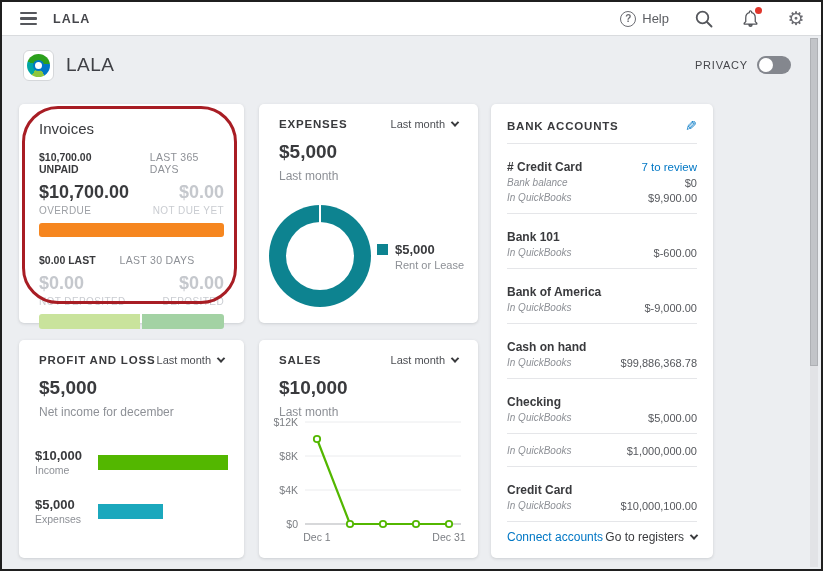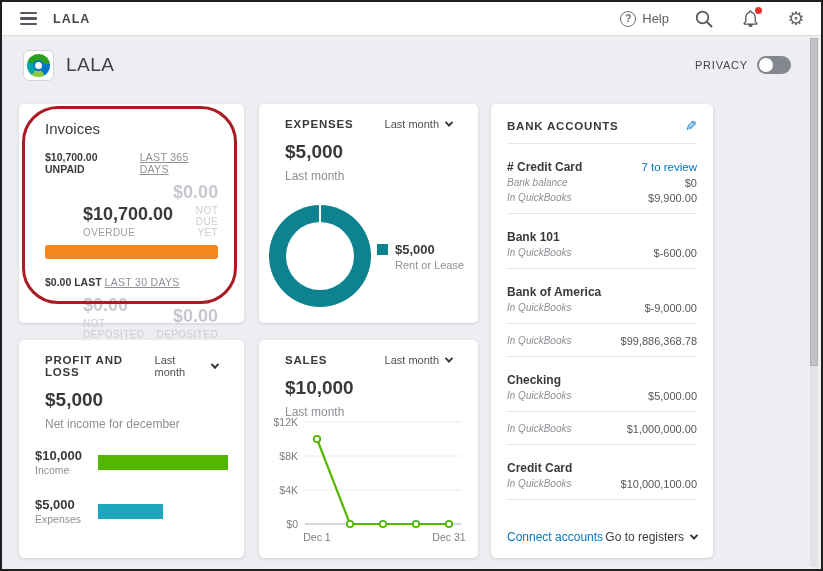--- a/index.html
+++ b/index.html
@@ -29,35 +29,35 @@
   .privacy-wrap{display:flex;align-items:center;gap:9px;}
   .privacy-label{font-size:11px;letter-spacing:0.8px;color:#45464b;}
   .toggle{position:relative;width:34px;height:18px;border-radius:9px;background:#84878e;cursor:pointer;}
   .toggle .knob{position:absolute;top:2px;left:2px;width:14px;height:14px;border-radius:50%;background:#fff;}
 
   
   .scrollbar{position:absolute;top:36px;right:3px;bottom:2px;width:8px;background:#e2e3e6;}
   .scroll-thumb{position:absolute;top:0;left:0;width:100%;height:62%;background:#c2c4c8;border:1px solid #aeb0b4;}
 
   
-  .card{position:absolute;background:#fff;border-radius:5px;box-shadow:0 1px 3px rgba(90,95,102,.22);padding:14px 26px;}
+  .card{position:absolute;background:#fff;border-radius:5px;box-shadow:0 1px 3px rgba(90,95,102,.22);padding:14px 20px;}
   .card-head{display:flex;align-items:center;justify-content:space-between;}
   .card-title{font-size:11.5px;font-weight:600;letter-spacing:0.8px;color:#393a3d;}
   .period{display:flex;align-items:center;font-size:11px;color:#4c4e53;cursor:pointer;}
   .chev{width:6px;height:6px;border-right:2px solid #393a3d;border-bottom:2px solid #393a3d;transform:rotate(45deg) translate(-1px,-1px);display:inline-block;margin-left:7px;}
   .big-amount{font-size:19px;font-weight:700;color:#393a3d;margin-top:11px;}
   .sub-label{font-size:12px;color:#8d9096;margin-top:6px;}
 
   
   #card-invoices{left:17px;top:102px;width:225px;height:219px;}
   .inv-title{font-size:15px;color:#393a3d;margin-top:2px;}
-  .inv-summary{display:flex;align-items:flex-start;gap:3px;margin-top:14px;}
+  .inv-summary{display:flex;align-items:flex-start;gap:24px;margin-top:14px;}
   .inv-summary .strong{font-size:10.5px;font-weight:700;color:#393a3d;}
-  .inv-summary .period-txt{font-size:10.5px;color:#8d9096;letter-spacing:0.3px;text-decoration:underline;}
-  .inv-amounts{display:flex;justify-content:space-between;align-items:flex-end;margin-top:8px;margin-left:38px;}
+  .inv-summary .period-txt{font-size:10.5px;color:#8d9096;letter-spacing:0.3px;}
+  .inv-amounts{display:flex;justify-content:space-between;align-items:flex-end;margin-top:8px;}
   .inv-amt{font-size:18px;font-weight:700;color:#393a3d;line-height:1.1;}
   .inv-amt.muted{color:#c5c8cd;}
   .inv-amt-label{font-size:10px;letter-spacing:0.4px;color:#9da0a5;margin-top:2px;}
   .inv-amt-label.muted{color:#c9ccd1;}
   .inv-col-right{text-align:right;}
   .inv-bar{height:14px;border-radius:3px;margin-top:7px;}
   .inv-dualbar{display:flex;gap:2px;margin-top:7px;height:15px;}
   .inv-dualbar .seg{height:100%;}
   .inv-dualbar .seg:first-child{border-radius:3px 0 0 3px;}
   .inv-dualbar .seg:last-child{border-radius:0 3px 3px 0;}
@@ -249,20 +249,23 @@
         <div class="bank-row">
           <div class="bank-row-top">
             <span class="bank-name">Bank of America</span>
           </div>
           <div class="bank-line">
             <span class="lab">In QuickBooks</span>
             <span class="val">$-9,000.00</span>
           </div>
         </div>
         <div class="bank-row">
+          <div class="bank-row-top">
+            <span class="bank-name">Cash on hand</span>
+          </div>
           <div class="bank-line">
             <span class="lab">In QuickBooks</span>
             <span class="val">$99,886,368.78</span>
           </div>
         </div>
         <div class="bank-row">
           <div class="bank-row-top">
             <span class="bank-name">Checking</span>
           </div>
           <div class="bank-line">

